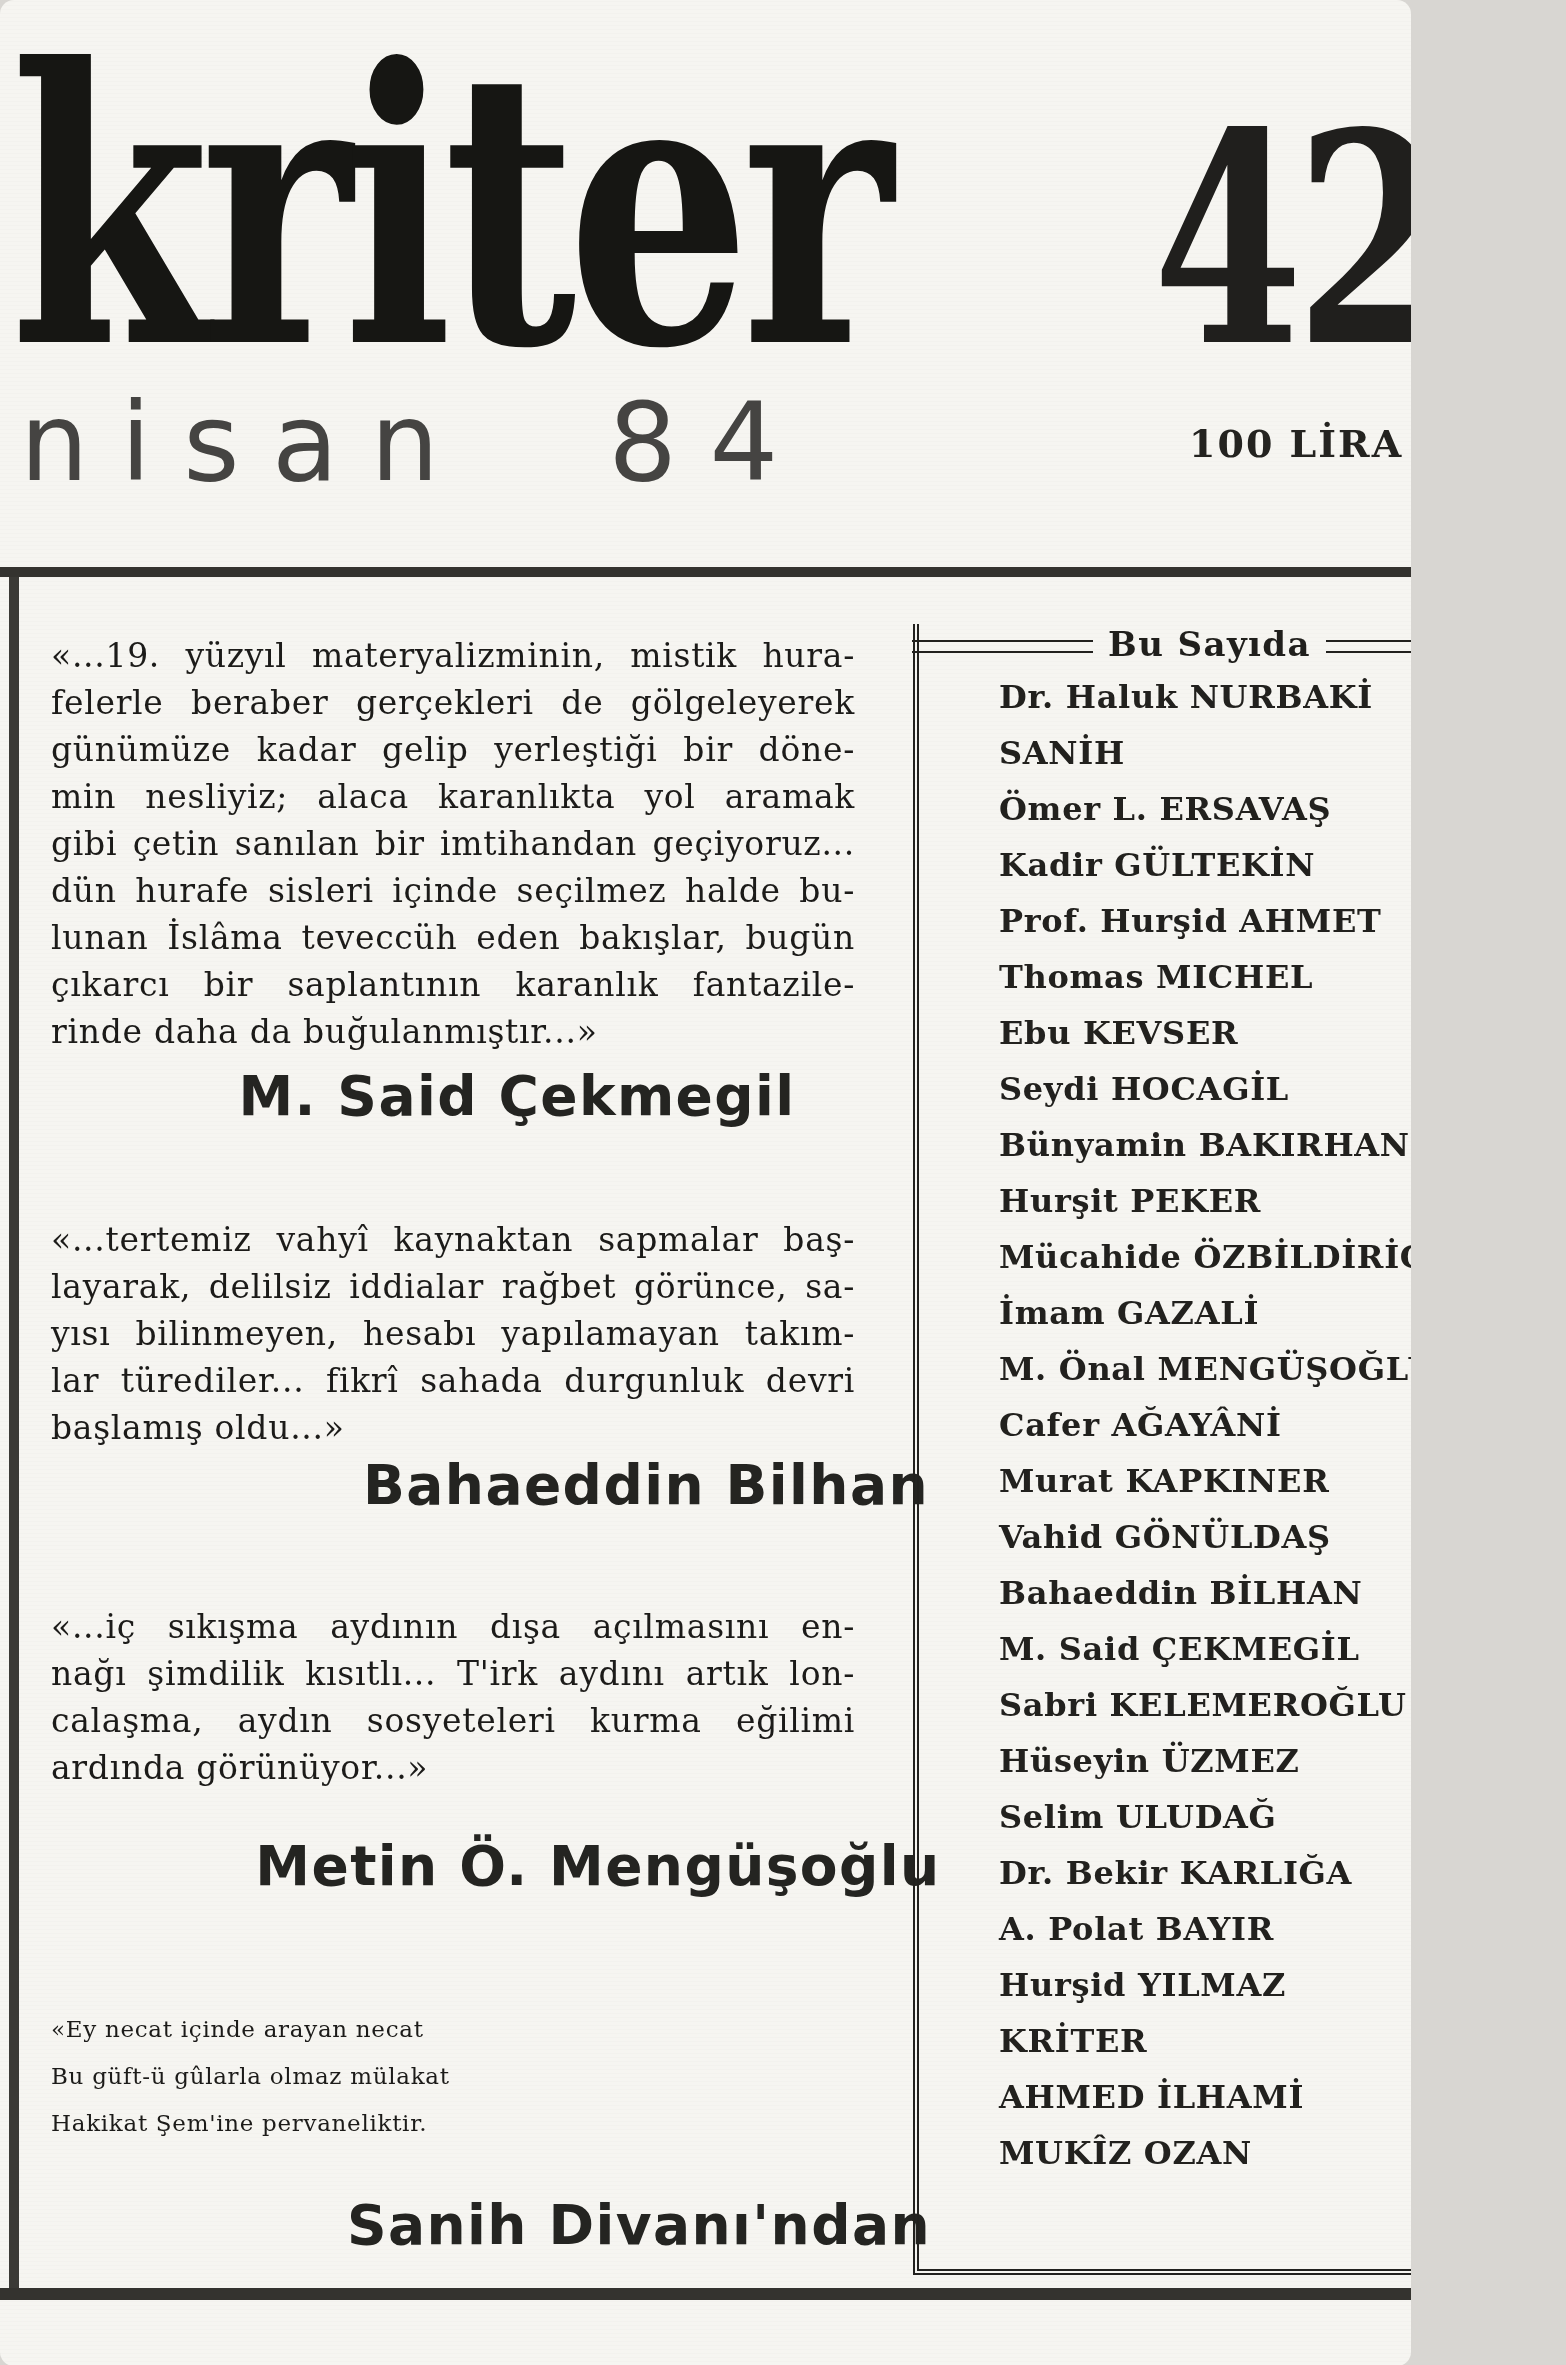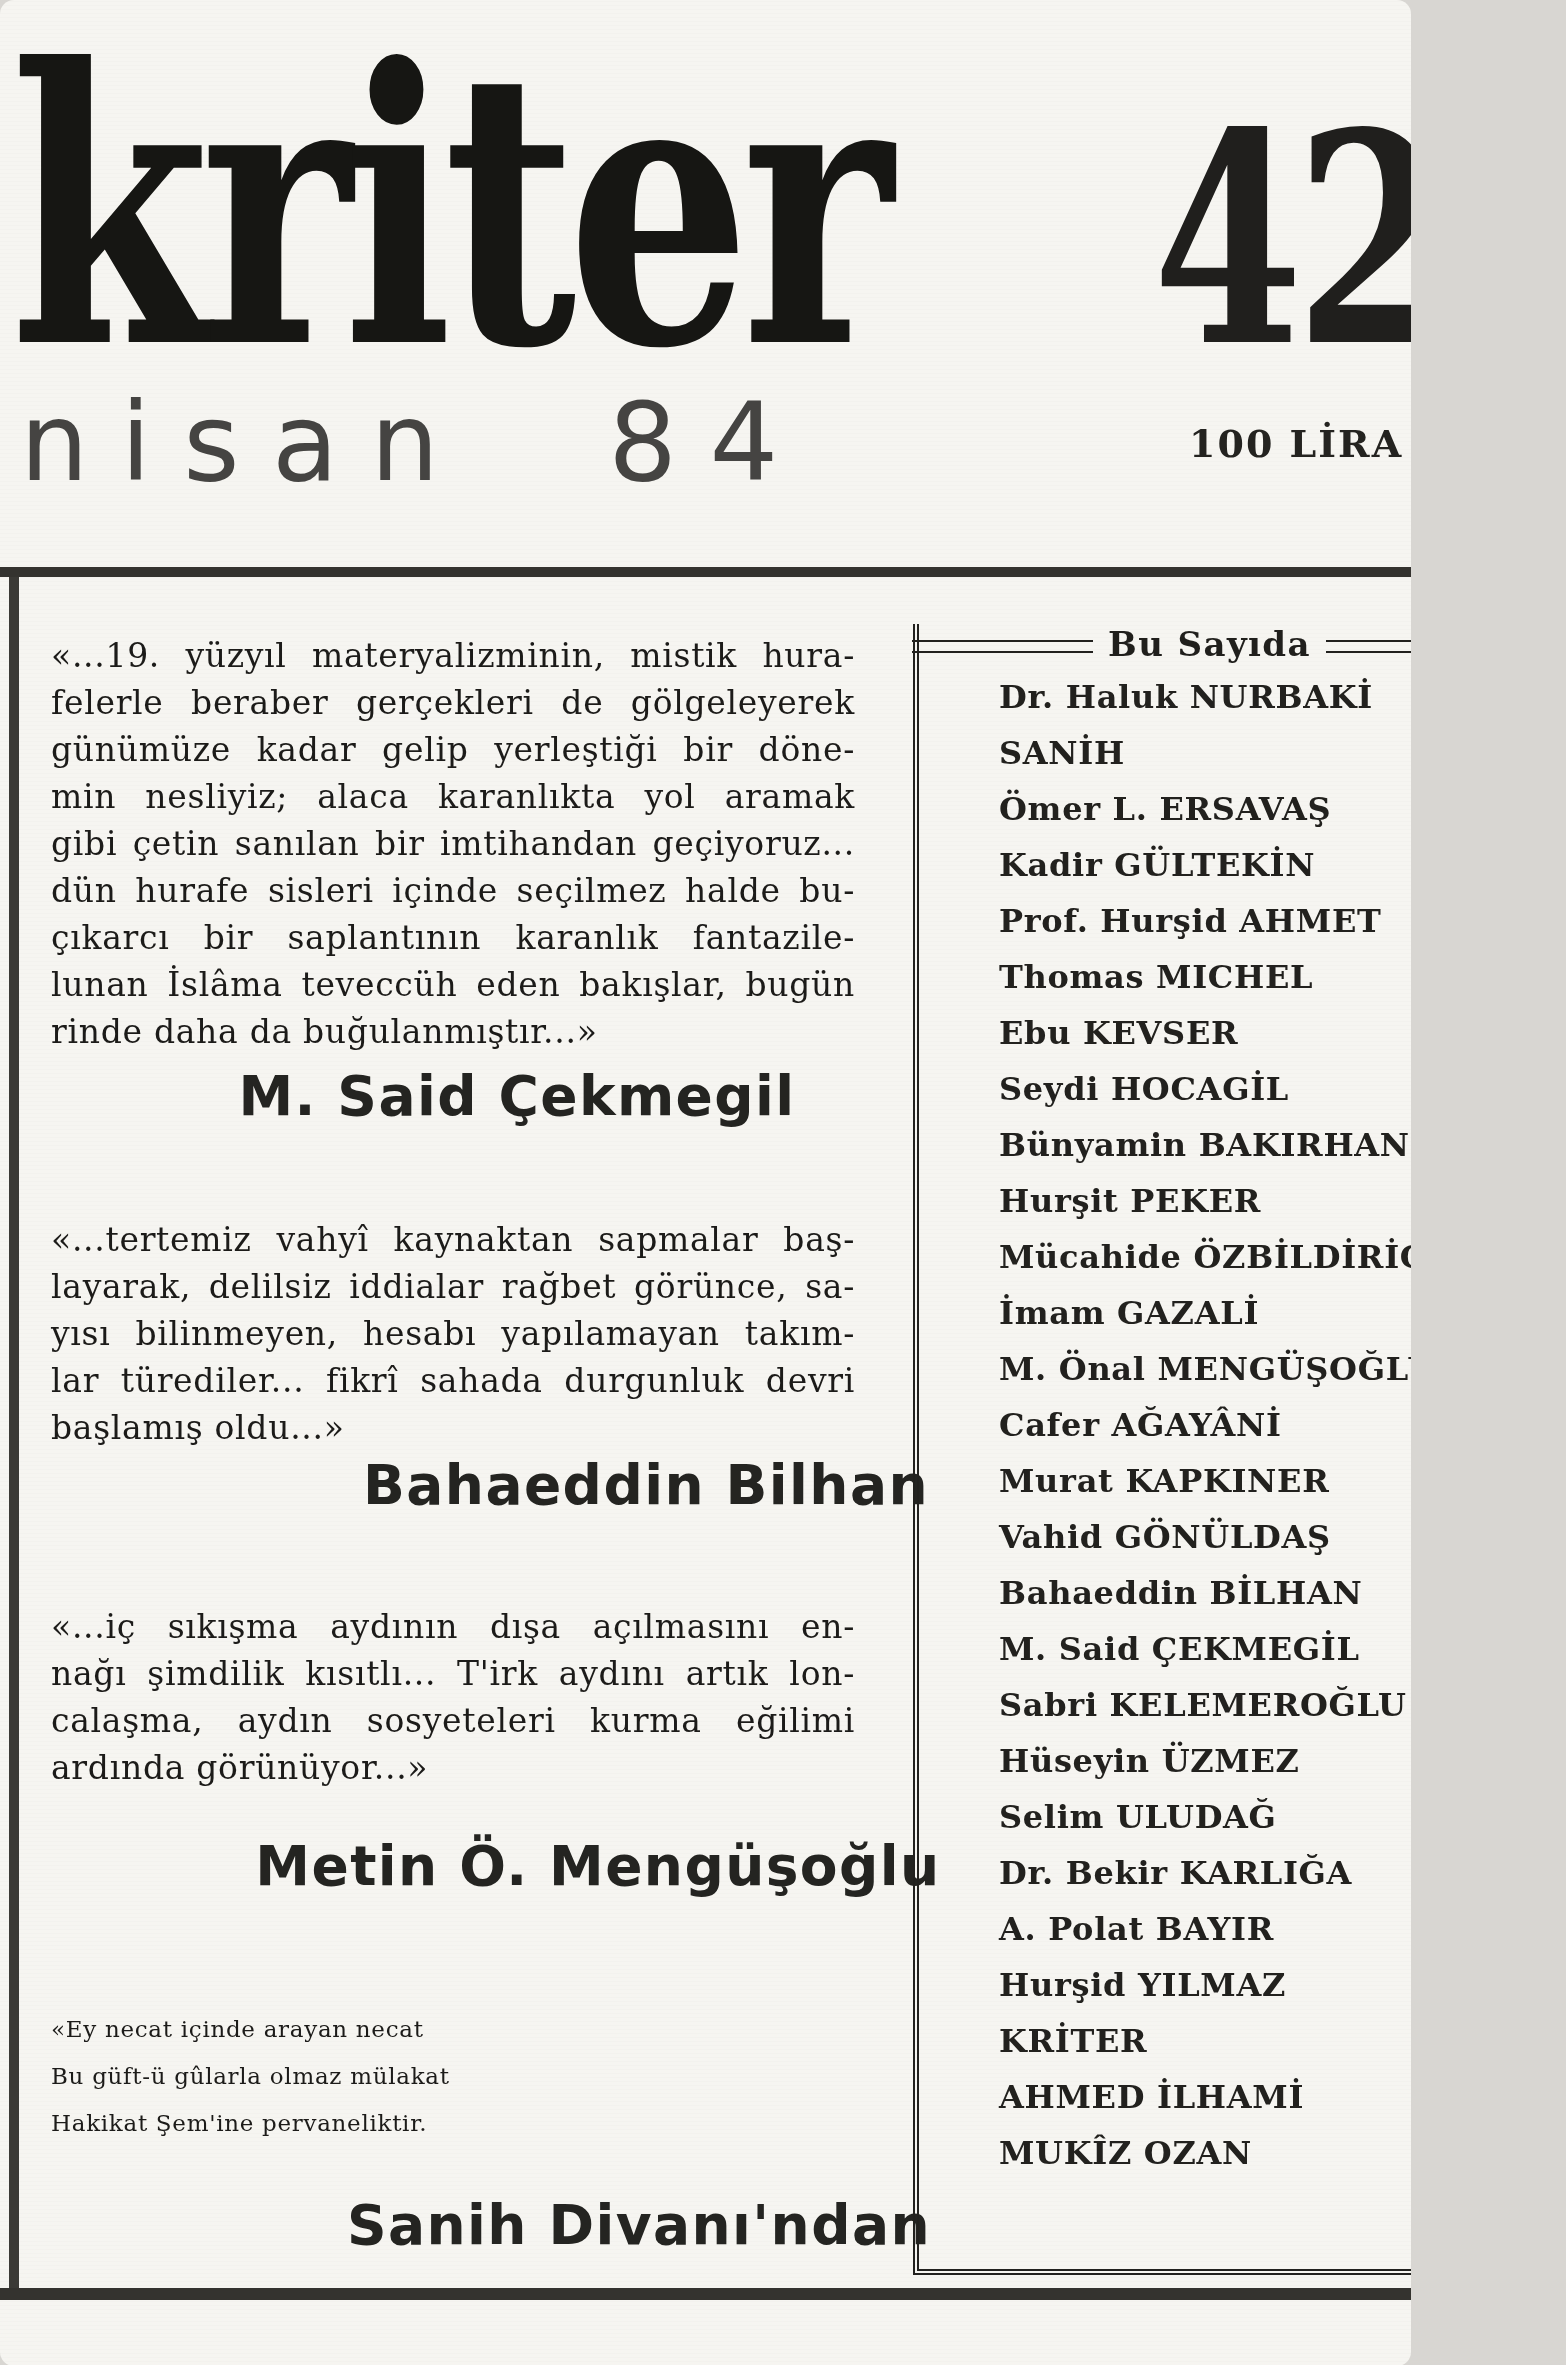--- a/index.html
+++ b/index.html
@@ -119,22 +119,22 @@
   <div class="bar-right"></div>
   <div class="rule-bottom"></div>
 
   <div class="q-lines" id="q1-lines">
       <div class="q-line">«...19. yüzyıl  materyalizminin,  mistik hura-</div>
       <div class="q-line">felerle  beraber gerçekleri de  gölgeleyerek</div>
       <div class="q-line">günümüze kadar gelip yerleştiği bir döne-</div>
       <div class="q-line">min nesliyiz; alaca karanlıkta yol aramak</div>
       <div class="q-line">gibi çetin sanılan bir imtihandan geçiyoruz...</div>
       <div class="q-line">dün hurafe sisleri içinde seçilmez halde bu-</div>
+      <div class="q-line">lunan İslâma teveccüh eden bakışlar, bugün</div>
       <div class="q-line">çıkarcı bir saplantının  karanlık fantazile-</div>
-      <div class="q-line">lunan İslâma teveccüh eden bakışlar, bugün</div>
       <div class="q-line">rinde daha da buğulanmıştır...»</div>
     </div>
   <div class="signature" id="q1-sig">M. Said Çekmegil</div>
 
   <div class="q-lines" id="q2-lines">
       <div class="q-line">«...tertemiz vahyî kaynaktan sapmalar baş-</div>
       <div class="q-line">layarak, delilsiz iddialar rağbet görünce, sa-</div>
       <div class="q-line">yısı bilinmeyen, hesabı yapılamayan takım-</div>
       <div class="q-line">lar türediler... fikrî sahada durgunluk devri</div>
       <div class="q-line">başlamış oldu...»</div>

